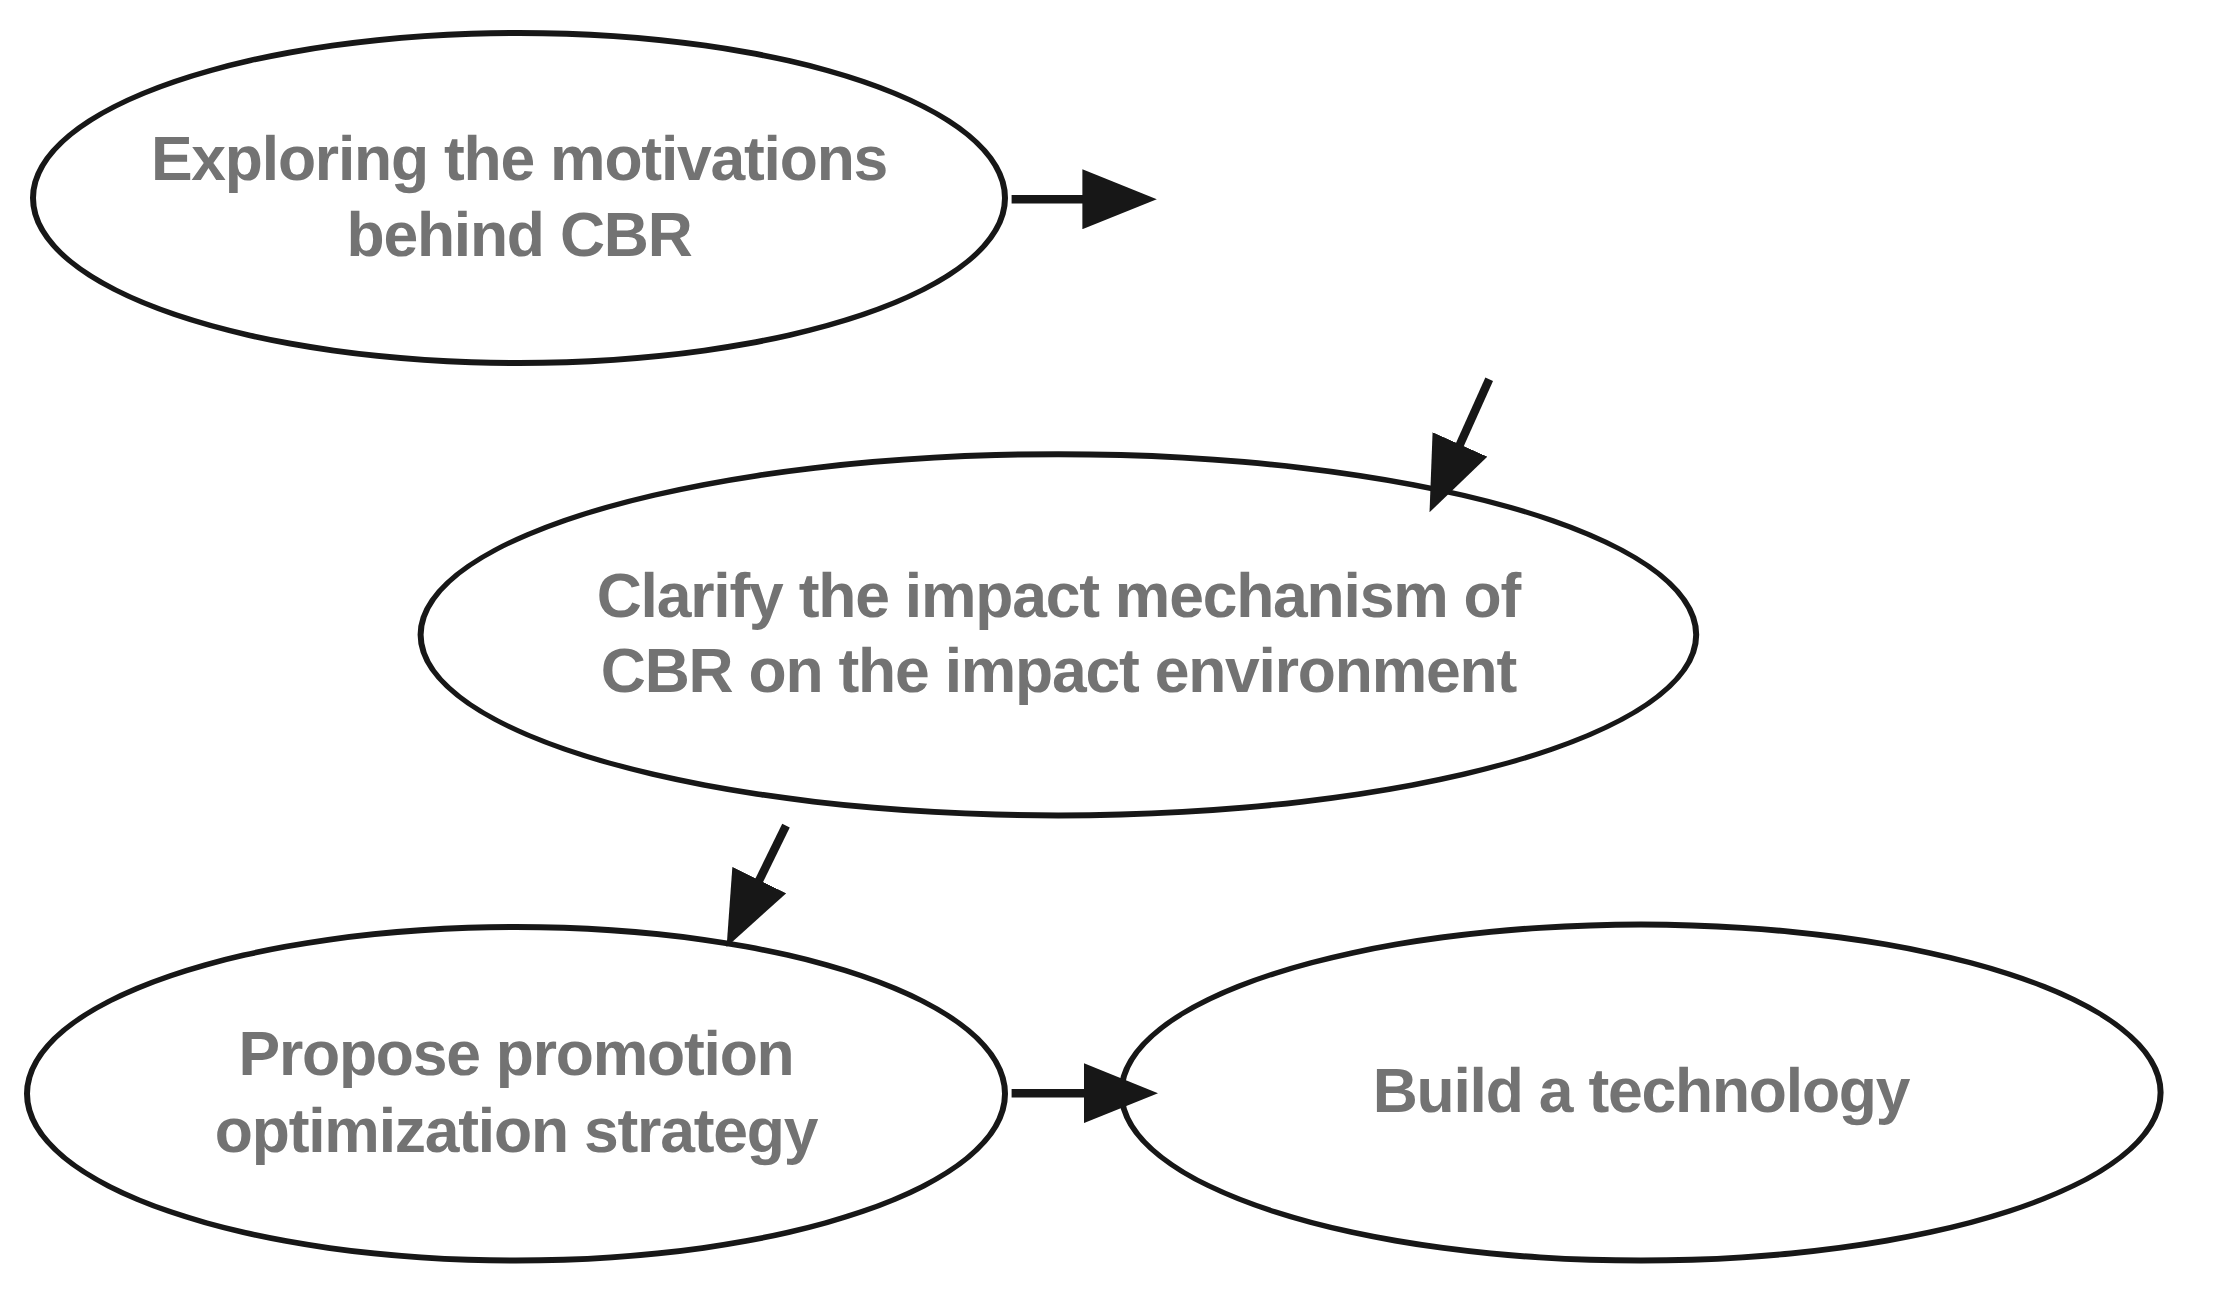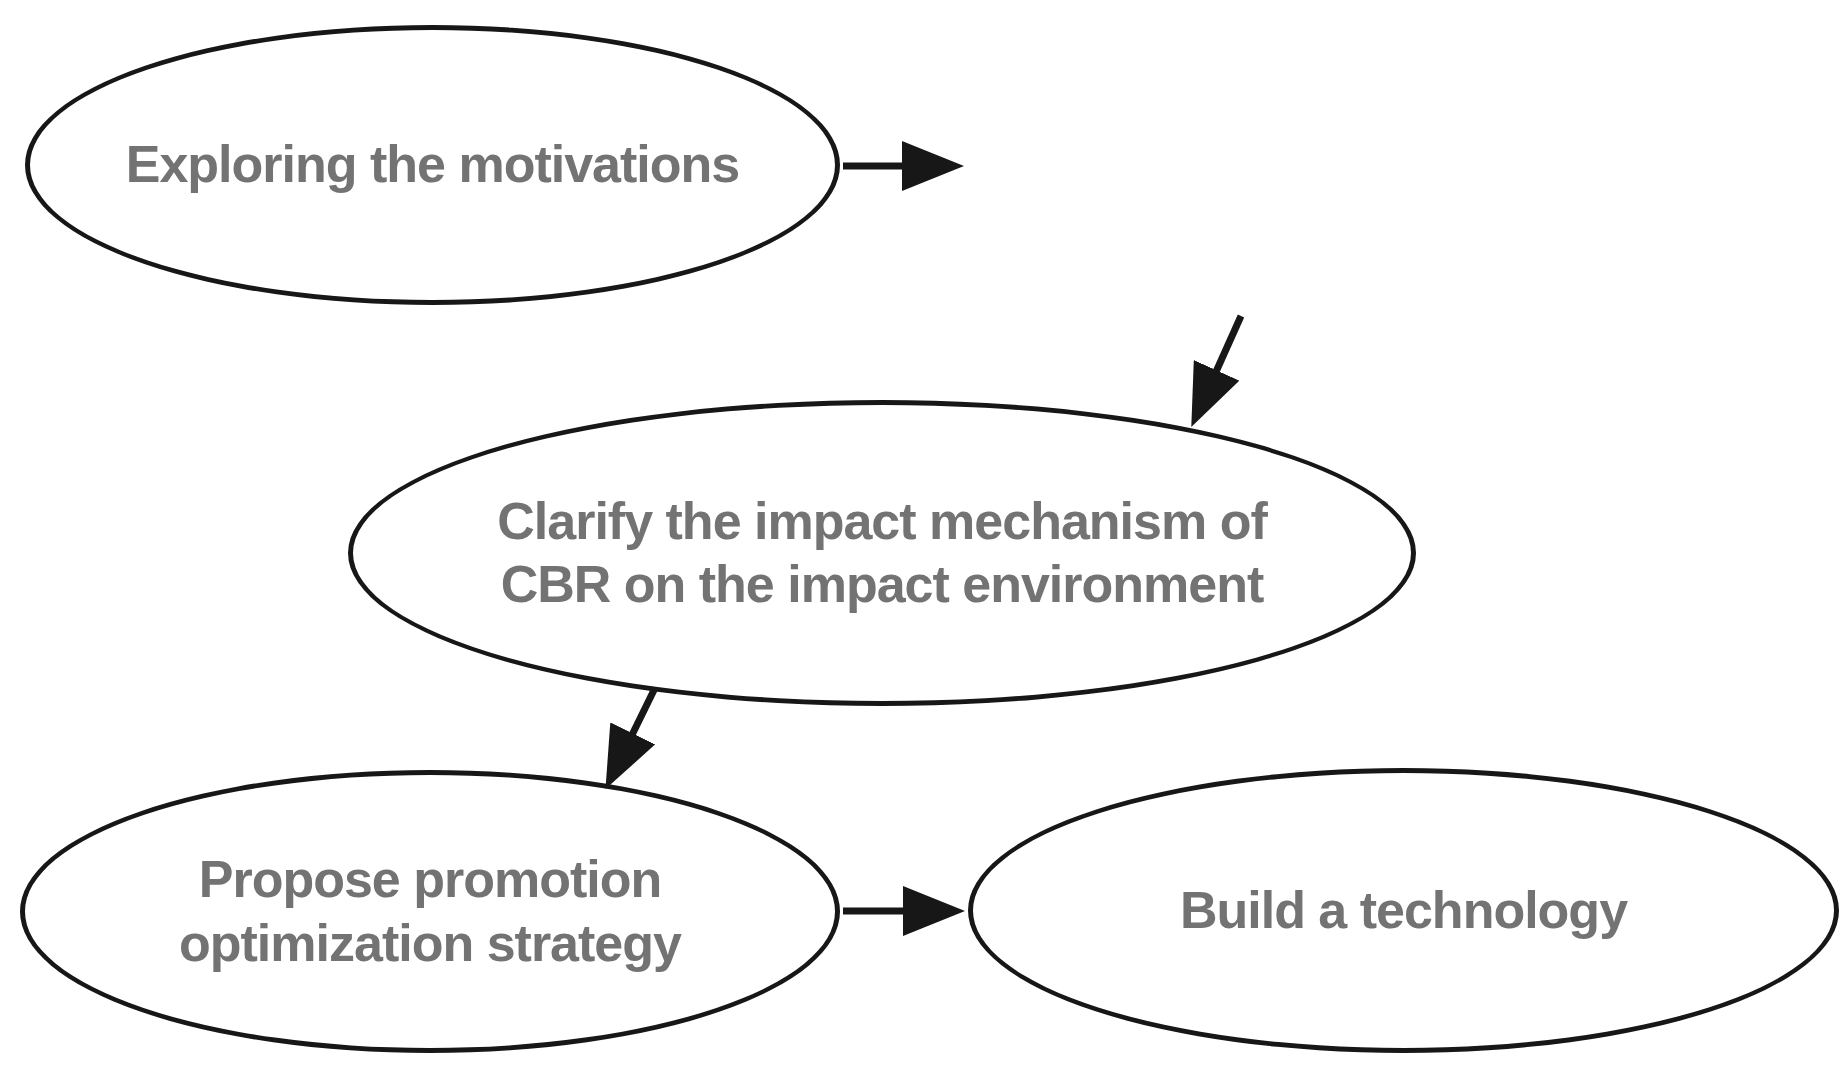--- a/index.html
+++ b/index.html
@@ -32,39 +32,40 @@
     letter-spacing: -1px;
     line-height: 1.22;
   }
   .node .line {
     display: block;
     white-space: nowrap;
   }
   
   #node-1 { left: 25px;  top: 25px;  width: 815px; height: 280px; }
   #node-2 { left: 965px; top: 18px;  width: 872px; height: 292px; }
-  #node-3 { left: 348px; top: 400px; width: 1068px; height: 306px; }
+  #node-3 { left: 348px; top: 376px; width: 1068px; height: 306px; }
   #node-4 { left: 20px;  top: 770px; width: 820px; height: 283px; }
-  #node-5 { left: 968px; top: 768px; width: 871px; height: 285px; }
+  #node-5 { left: 932px; top: 768px; width: 871px; height: 285px; }
 
   .arrow-layer {
     position: absolute;
     left: 0; top: 0;
     width: 1848px;
     height: 1077px;
     pointer-events: none;
   }
 </style>
 </head>
 <body>
 
 <div class="canvas">
 
   <div class="node" id="node-1">
     <span class="line">Exploring the motivations</span>
+    <span class="line">behind CBR</span>
   </div>
 
 
   <div class="node" id="node-3">
     <span class="line">Clarify the impact mechanism of</span>
     <span class="line">CBR on the impact environment</span>
   </div>
 
   <div class="node" id="node-4">
     <span class="line">Propose promotion</span>

